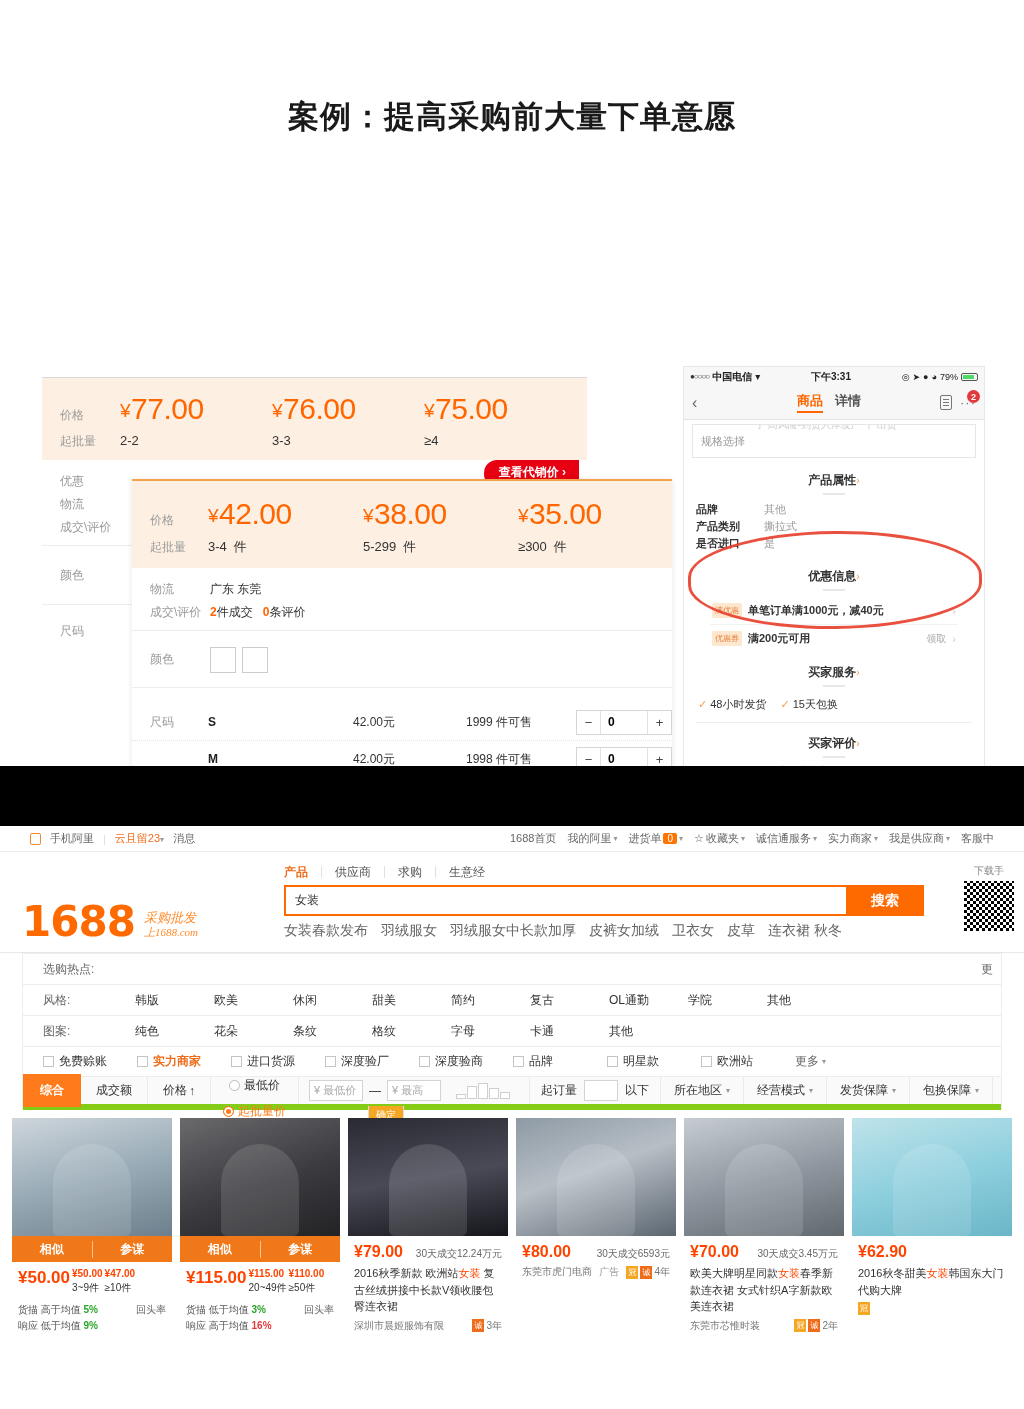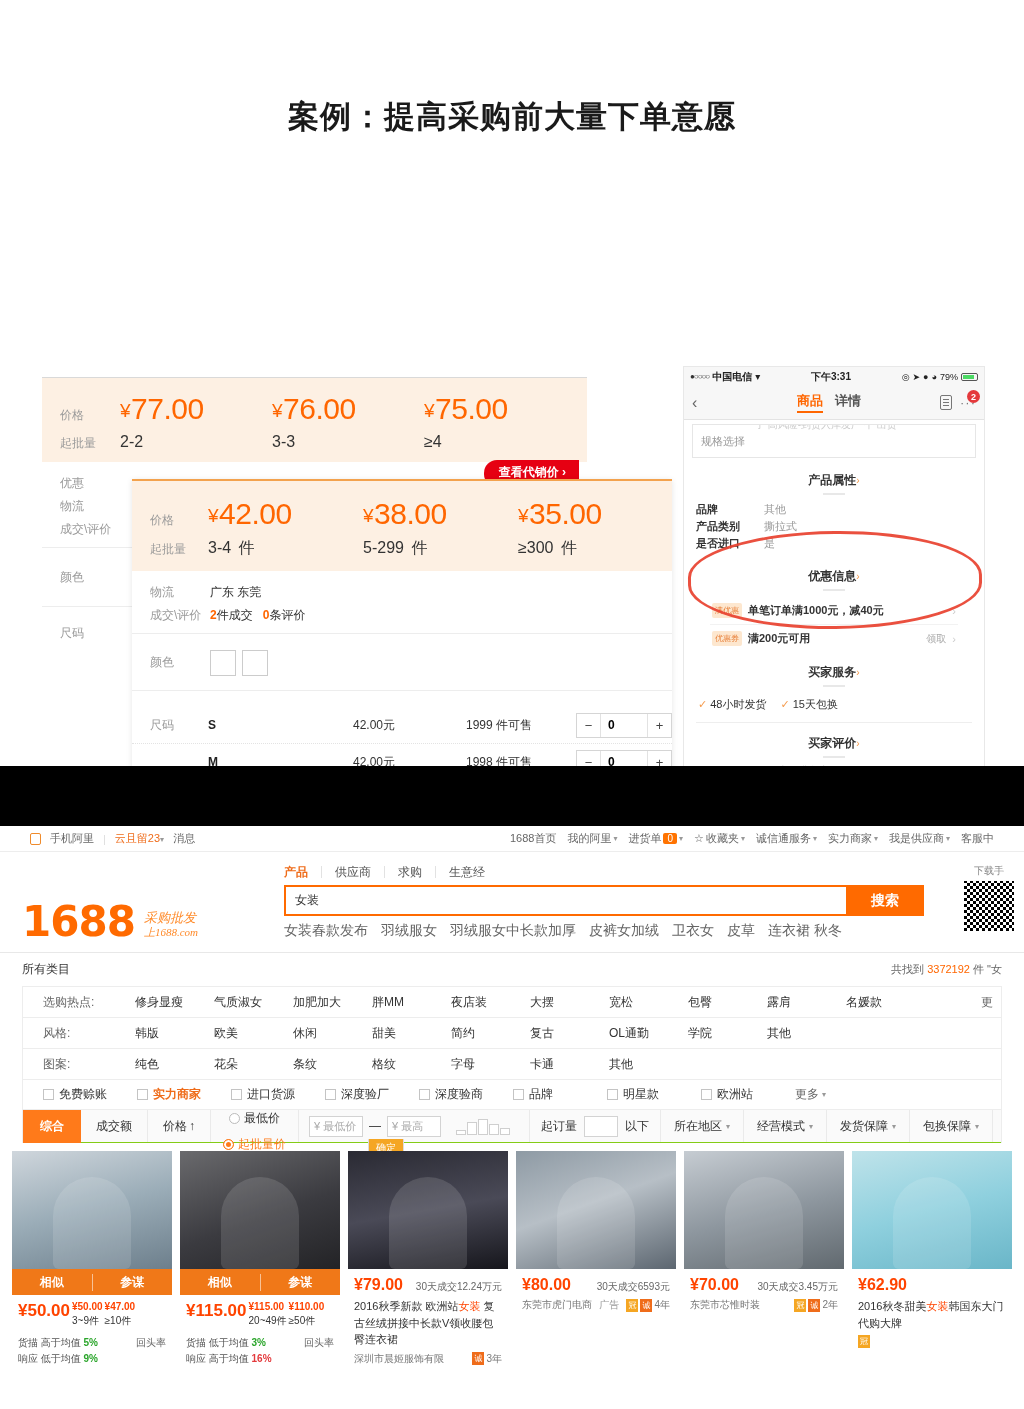--- a/index.html
+++ b/index.html
@@ -39,21 +39,21 @@
   .prow .lab {
     width: 78px; padding-left: 18px; color: #9a9a9a;
     font-size: 12px; flex: 0 0 78px;
   }
   .prow .cell { width: 152px; flex: 0 0 152px; }
   .big-price {
     color: #ff6600; font-size: 30px; font-weight: 300;
     line-height: 1.1; letter-spacing: -0.5px;
   }
   .big-price .yen { font-size: 19px; vertical-align: 2px; margin-right: 1px; }
-  .minqty { font-size: 16px; color: #333; }
+  .minqty { font-size: 13px; color: #333; }
   .minqty .unit { margin-left: 3px; }
   .prow.qty { margin-top: 8px; }
 
   .dist-btn {
     position: absolute; right: 8px; top: 82px;
     background: #e60012; color: #fff;
     font-size: 12px; font-weight: bold;
     padding: 4px 13px 6px 15px;
     border-radius: 13px 0 0 13px;
     white-space: nowrap;
@@ -271,21 +271,21 @@
   .f-row .f-items { flex:1; display:flex; }
   .f-row .f-it { width: 79px; color:#333; }
   .f-row .f-more { margin-left:auto; padding-right: 8px; color:#666; }
 
   .chk-row { display:flex; align-items:center; height: 30px; border-bottom: 1px solid #ededed; padding-left: 20px; font-size: 12px; gap: 0; }
   .chk { display:flex; align-items:center; gap: 5px; width: 94px; }
   .chk .bx { width: 11px; height: 11px; border: 1px solid #c4c4c4; background:#fff; }
   .chk.strong { color:#ef6c1a; font-weight: bold; }
   .chk-more { color:#666; display:flex; align-items:center; gap:3px; }
 
-  .sort-row { display:flex; align-items:flex-start; height: 33px; border-bottom: 1px solid #84cc16; background:#fafafa; font-size: 12px; position:relative; }
+  .sort-row { display:flex; align-items:center; height: 33px; border-bottom: 6px solid #84cc16; background:#fafafa; font-size: 12px; position:relative; }
   .sort-pill { height:33px; padding: 0 17px; display:flex; align-items:center; background:#ff7a1a; color:#fff; font-weight:bold; }
   .sort-it { padding: 0 15px; display:flex; align-items:center; gap:2px; color:#333; border-right: 1px solid #eaeaea; height: 100%; }
   .sort-grp { display:flex; align-items:center; gap: 9px; padding: 0 12px; border-right: 1px solid #eaeaea; height:100%;flex-direction:column; }
   .radio { width: 11px; height: 11px; border-radius:50%; border: 1px solid #bbb; background:#fff; display:inline-block; }
   .radio.on { border-color:#ff7a1a; background:#ff7a1a; box-shadow: inset 0 0 0 2px #fff; }
   .rlab { display:flex; align-items:center; gap:4px; color:#333; }
   .rlab.on { color:#ff7a1a; }
   .pinput {
     width: 42px; height: 19px; border: 1px solid #c9c9c9; background:#fff;
     font-size: 11px; display:flex; align-items:center; padding-left:4px;
@@ -678,44 +678,24 @@
       </div>
     </div>
 
     <div class="qr-col">
       <div class="qr-title">下载手</div>
       <div class="qr-code"></div>
     </div>
   </div>
 
   <div class="site-main">
-    <div class="allcats">
-      <span>所有类目</span>
-      <span class="found">
-        <span>共找到</span>
-        <span class="n">3372192</span>
-        <span>件 "女</span>
-      </span>
-    </div>
 
     <div class="filter-table">
       <div class="f-row">
         <div class="f-lab">选购热点:</div>
-        <div class="f-items">
-          <span class="f-it">修身显瘦</span>
-          <span class="f-it">气质淑女</span>
-          <span class="f-it">加肥加大</span>
-          <span class="f-it">胖MM</span>
-          <span class="f-it">夜店装</span>
-          <span class="f-it">大摆</span>
-          <span class="f-it">宽松</span>
-          <span class="f-it">包臀</span>
-          <span class="f-it">露肩</span>
-          <span class="f-it">名媛款</span>
-        </div>
         <div class="f-more">更</div>
       </div>
       <div class="f-row">
         <div class="f-lab">风格:</div>
         <div class="f-items">
           <span class="f-it">韩版</span>
           <span class="f-it">欧美</span>
           <span class="f-it">休闲</span>
           <span class="f-it">甜美</span>
           <span class="f-it">简约</span>
@@ -918,20 +898,21 @@
       </div>
 
       <div class="card simple">
         <div class="photo c5">
             <div class="fig"></div>
           </div>
         <div class="top">
           <span class="p2">¥70.00</span>
           <span class="d30">30天成交3.45万元</span>
         </div>
+        <div class="title"><span>欧美大牌明星同款</span><em>女装</em><span>春季新款连衣裙 女式针织A字新款欧美连衣裙</span></div>
         <div class="shop">
           <span>东莞市芯惟时装</span>
           <span class="yr">
               <span class="tag-y">冠</span>
               <span class="tag-o">诚</span>
               <span>2年</span>
             </span>
         </div>
       </div>
 

